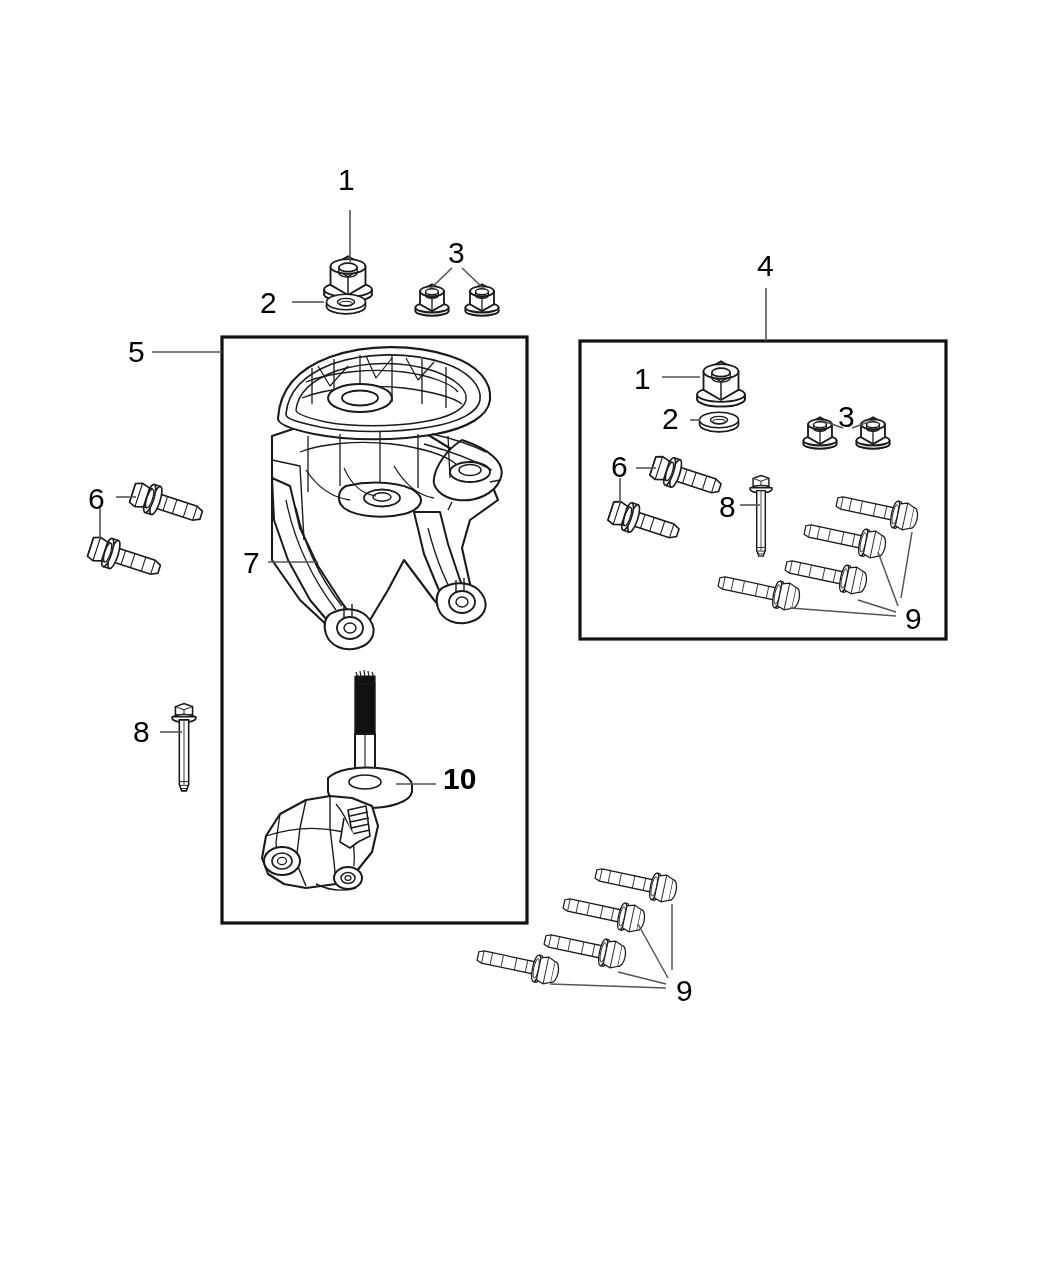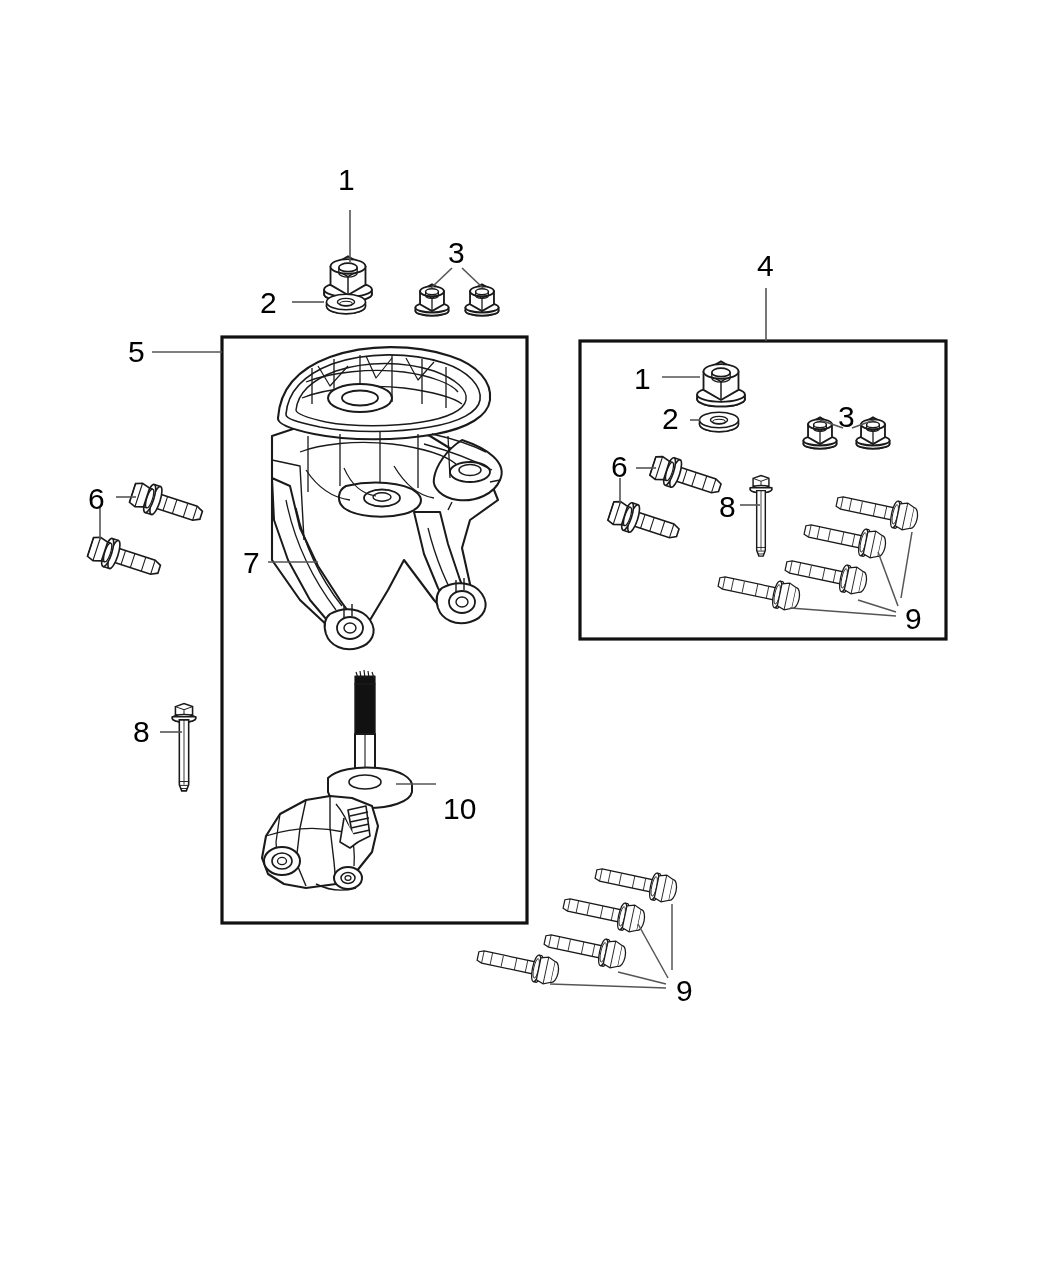--- a/index.html
+++ b/index.html
@@ -325,21 +325,21 @@
   <line x1="666" y1="988" x2="550" y2="984" stroke="#555" stroke-width="1.5"></line>
 </svg>
 
 <div class="callout" style="left:338px;top:165px;">1</div>
 <div class="callout" style="left:260px;top:288px;">2</div>
 <div class="callout" style="left:448px;top:238px;">3</div>
 <div class="callout" style="left:128px;top:337px;">5</div>
 <div class="callout" style="left:88px;top:484px;">6</div>
 <div class="callout" style="left:243px;top:548px;">7</div>
 <div class="callout" style="left:133px;top:717px;">8</div>
-<div class="callout" style="left:443px;top:794px;">10</div>
+<div class="callout" style="left:443px;top:764px;font-weight:bold;">10</div>
 <div class="callout" style="left:676px;top:976px;">9</div>
 <div class="callout" style="left:757px;top:251px;">4</div>
 <div class="callout" style="left:634px;top:364px;">1</div>
 <div class="callout" style="left:662px;top:404px;">2</div>
 <div class="callout" style="left:838px;top:402px;">3</div>
 <div class="callout" style="left:611px;top:452px;">6</div>
 <div class="callout" style="left:719px;top:492px;">8</div>
 <div class="callout" style="left:905px;top:604px;">9</div>
 
 </div>

